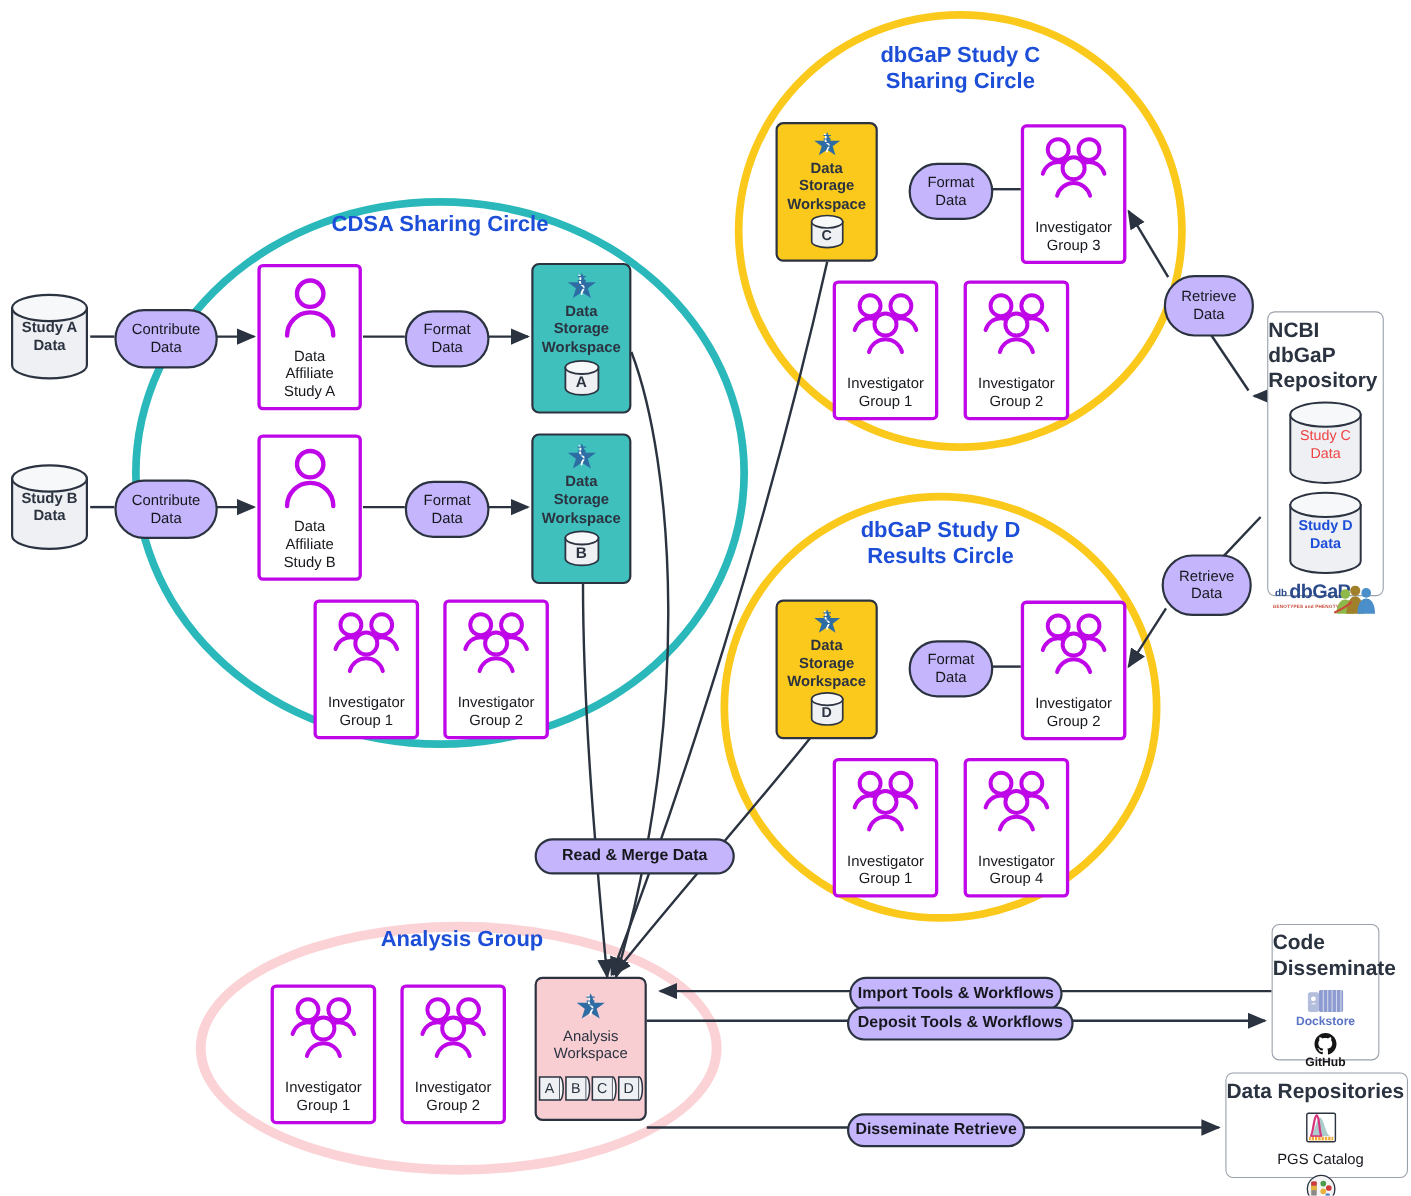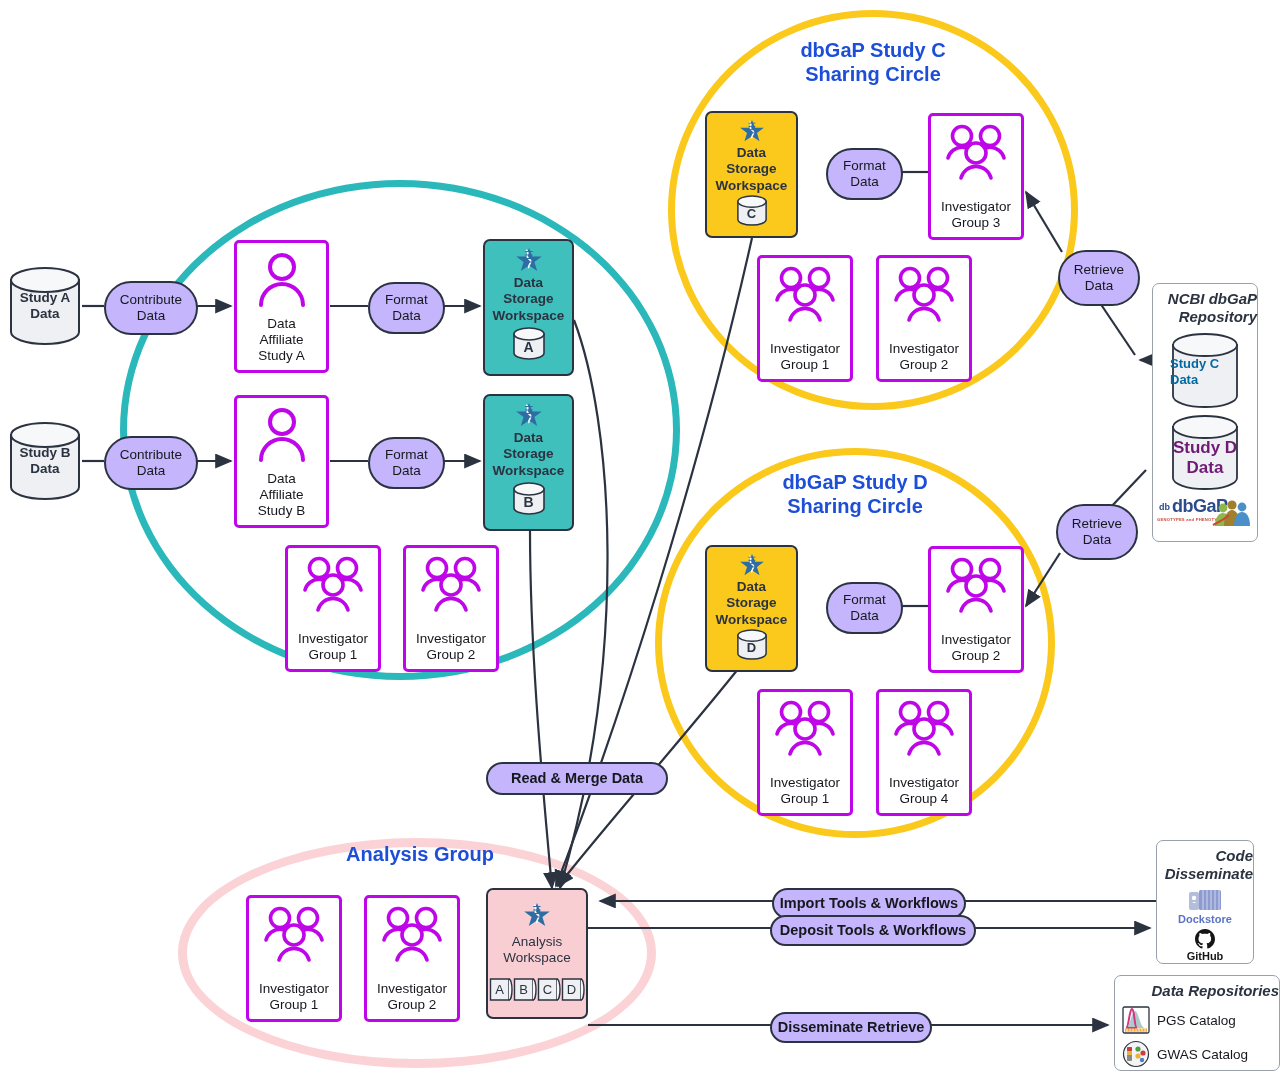--- a/index.html
+++ b/index.html
@@ -36,46 +36,47 @@
 
   
   .capsule{position:absolute;background:#c4b5fd;border:2px solid #2b3340;border-radius:999px;
       display:flex;align-items:center;justify-content:center;text-align:center;
       color:#16181d;line-height:1.15;white-space:pre-line;z-index:6;}
   .capsule.small{font-size:13.5px;}
   .capsule.bold{font-weight:bold;font-size:14.5px;}
 
   
   .pbox{border:1.5px solid #9aa1ab;border-radius:7px;background:#fff;}
-  .pbox-title{font-size:15px;font-weight:bold;color:#2b3340;text-align:right;
-      line-height:1.2;white-space:pre-line;padding-top:6px;font-style:italic;}
-
-  .repo-row{display:flex;align-items:center;gap:7px;padding-left:7px;margin-top:6px;}
+  .pbox-title{font-size:19px;font-weight:bold;color:#2b3340;text-align:left;
+      line-height:1.2;white-space:pre-line;padding-top:6px;}
+
+  .repo-row{display:flex;align-items:center;gap:7px;padding-left:7px;margin-top:6px;flex-direction:column;}
   .repo-row .rtext{font-size:13.5px;color:#16181d;}
 
   .code-item{display:flex;flex-direction:column;align-items:center;margin-top:4px;}
   .code-item .ctext{font-size:11px;font-weight:bold;}
 
   svg{display:block;overflow:visible;}
   .lyr{position:absolute;left:0;top:0;width:1283px;height:1087px;pointer-events:none;}
 </style>
 </head>
 <body>
 
 <div id="stage">
 
   <div class="circle circle-cdsa" style="left:120px;top:180px;width:560px;height:500px;"></div>
+  <div class="circle-title" style="left:250px;top:192px;width:300px;">CDSA Sharing Circle</div>
 
   <div class="circle circle-dbgap" style="left:668px;top:10px;width:410px;height:400px;"></div>
   <div class="circle-title" style="left:723px;top:38px;width:300px;">dbGaP Study C
 Sharing Circle</div>
 
   <div class="circle circle-dbgap" style="left:655px;top:448px;width:400px;height:390px;"></div>
   <div class="circle-title" style="left:705px;top:470px;width:300px;">dbGaP Study D
-Sharing Circle</div>
+Results Circle</div>
 
   <div class="circle circle-analysis" style="left:178px;top:838px;width:478px;height:230px;"></div>
   <div class="circle-title" style="left:270px;top:842px;width:300px;">Analysis Group</div>
 
   <svg class="lyr" viewBox="0 0 1283 1087">
     <defs>
       <marker id="ah" markerWidth="9" markerHeight="9" refX="7.2" refY="3.4" orient="auto" markerUnits="strokeWidth">
         <path d="M0,0 L8,3.4 L0,6.8 z" fill="#2b3340"></path>
       </marker>
     </defs>
@@ -420,32 +421,32 @@
 
   <div class="node pbox" style="left:1152px;top:283px;width:106px;height:259px;">
     <div class="pbox-title">NCBI dbGaP
 Repository</div>
 
     <div style="position:relative;margin:6px auto 0;width:70px;height:78px;">
       <svg width="70" height="78" viewBox="0 0 70 78">
         <path d="M3,13 L3,64 A32,11 0 0 0 67,64 L67,13 Z" fill="#eef0f3" stroke="#2b3340" stroke-width="1.8"></path>
         <ellipse cx="35" cy="13" rx="32" ry="11" fill="#f7f8fa" stroke="#2b3340" stroke-width="1.8"></ellipse>
       </svg>
-      <div style="position:absolute;left:0;top:24px;width:70px;font-size:13px;
-                  font-weight:bold;color:#0369a1;line-height:1.2;white-space:pre-line;">Study C
+      <div style="position:absolute;left:0;top:24px;width:70px;text-align:center;font-size:13px;
+                  font-weight:normal;color:#ef4444;line-height:1.2;white-space:pre-line;">Study C
 Data</div>
     </div>
 
     <div style="position:relative;margin:4px auto 0;width:70px;height:78px;">
       <svg width="70" height="78" viewBox="0 0 70 78">
         <path d="M3,13 L3,64 A32,11 0 0 0 67,64 L67,13 Z" fill="#eef0f3" stroke="#2b3340" stroke-width="1.8"></path>
         <ellipse cx="35" cy="13" rx="32" ry="11" fill="#f7f8fa" stroke="#2b3340" stroke-width="1.8"></ellipse>
       </svg>
-      <div style="position:absolute;left:0;top:24px;width:70px;text-align:center;font-size:17px;
-                  font-weight:bold;color:#701a75;line-height:1.2;white-space:pre-line;">Study D
+      <div style="position:absolute;left:0;top:24px;width:70px;text-align:center;font-size:13px;
+                  font-weight:bold;color:#1d4ed8;line-height:1.2;white-space:pre-line;">Study D
 Data</div>
     </div>
 
     <div style="position:relative;margin-top:2px;height:34px;">
       <div style="position:absolute;left:6px;top:8px;font-size:9px;font-weight:bold;color:#2b4b8c;">db</div>
       <div style="position:absolute;left:19px;top:2px;font-size:18px;font-weight:bold;color:#2b4b8c;
                   letter-spacing:-0.5px;">dbGaP</div>
       <div style="position:absolute;left:4px;top:23px;font-size:4.2px;font-weight:bold;color:#c94a3a;
                   letter-spacing:0.2px;">GENOTYPES and PHENOTYPES</div>
       <svg width="44" height="32" viewBox="0 0 44 32" style="position:absolute;left:58px;top:1px;">

